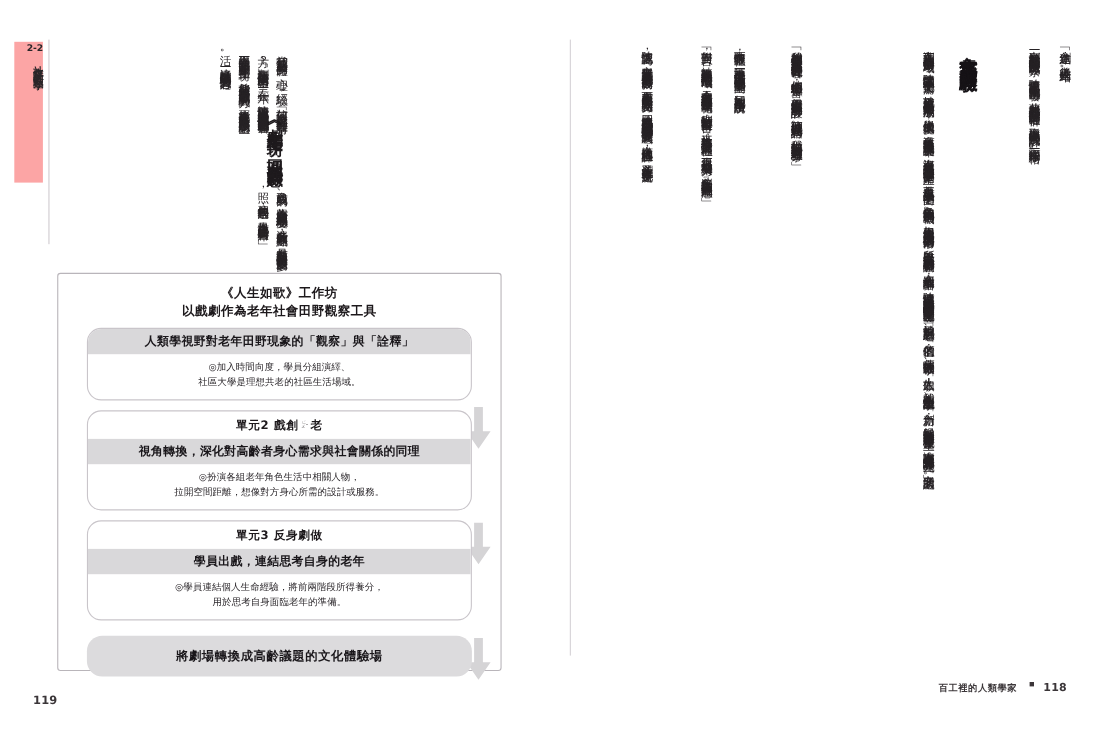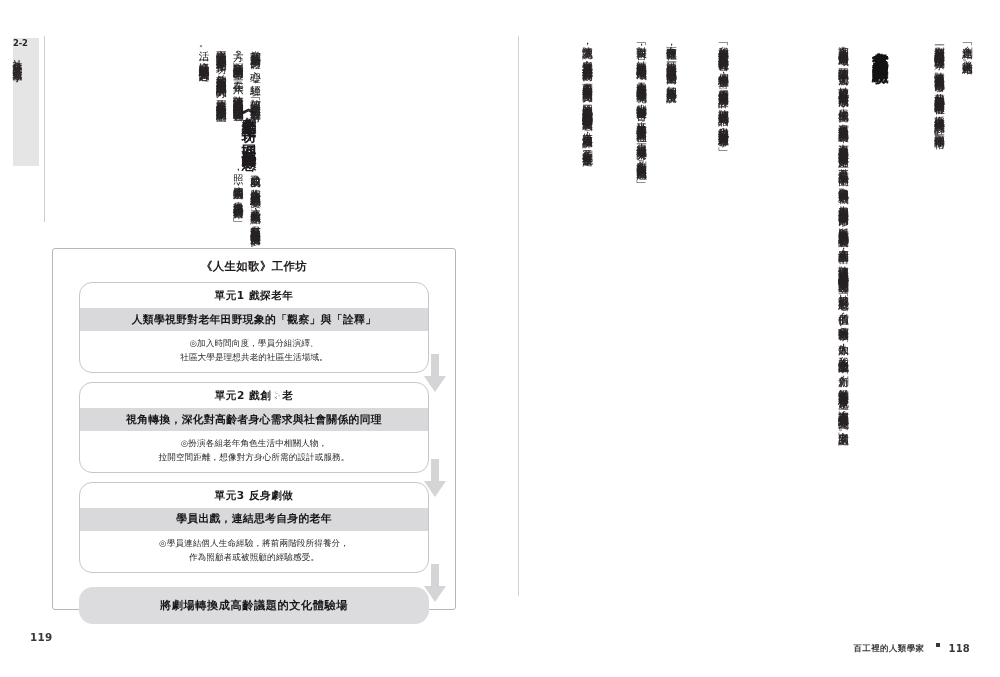--- a/index.html
+++ b/index.html
@@ -47,25 +47,25 @@
     text-align: justify;
   }
 
   
   .chapter-tab {
     position: absolute;
     left: 13px;
     top: 38px;
     width: 26px;
     height: 128px;
-    background: #e5e5e5;
+    background: #fca5a5;
     border-left: 0;
     display: flex;
     flex-direction: column;
-    align-items: flex-start;
+    align-items: flex-end;
   }
   .chapter-tab .tab-num {
     font-family: "DejaVu Sans", "Liberation Sans", sans-serif;
     font-size: 8.4px;
     font-weight: 700;
     color: #2a2629;
     letter-spacing: -0.02em;
     margin-bottom: 3px;
   }
   .chapter-tab .tab-label {
@@ -216,21 +216,21 @@
     left: 30px;
     bottom: 34px;
     font-size: 10.4px;
     font-weight: 700;
     color: #3b3639;
     letter-spacing: 0.02em;
   }
   .folio-right {
     position: absolute;
     right: 30px;
-    bottom: 23px;
+    bottom: 46px;
     display: flex;
     gap: 9px;
     font-size: 10.4px;
     font-weight: 700;
     color: #3b3639;
   }
   .folio-right .booktitle {
     font-size: 8.4px;
     font-weight: 700;
     letter-spacing: 0.06em;
@@ -290,26 +290,26 @@
           <div class="vtext" style="height:186px; width:152px;">自己或親友的、作為照顧者或被照顧的經驗感受，這些多元的敘事觀點，是在幫助自己面對生命轉折時很重要的參照，這個共學的過程，也是在建立自己的安老資料庫。」</div>
           <div class="heading-vert vtext" style="height:186px; width:44px; margin:0 6px;">《劇作老年》工作坊：同理共感高齡樣態</div>
           <div class="vtext" style="height:186px; width:210px;">當我們缺乏長輩的身體、心理、經驗，該如何「以身為度」真正去理解對方？「劇場」是陳懷萱給出的回答。在二〇一六年，陳懷萱與擁有人類學經驗和戲劇教育專業的自由戲劇工作者暨獨立學者陳韻文一起開發了《劇作老年》工作坊，希望能帶領參加的學員透過戲劇訓練的方式，更能去想像自己年逾花甲的模樣以及想要的生活。這樣一種以戲劇體驗老年的方式看起</div>
         </div>
       </div>
     </div>
 
     <div class="diagram">
       <div class="dg-title">
         <span>《人生如歌》工作坊</span>
+        <span class="l2">以戲劇作為老年社會田野觀察工具</span>
       </div>
 
       <div class="dg-stack">
 
         <div class="unit">
-          <div class="unit-title">單元1 戲探老年</div>
           <div class="unit-band">人類學視野對老年田野現象的「觀察」與「詮釋」</div>
           <div class="unit-desc">
             <span class="l">◎加入時間向度，學員分組演繹、</span>
             <span class="l">社區大學是理想共老的社區生活場域。</span>
           </div>
         </div>
 
         <div class="arrow" style="top:72px;">
           <svg viewBox="0 0 24 40">
             <polygon points="8,0 16,0 16,22 23,22 12,38 1,22 8,22" fill="#d5d4d6"></polygon>
@@ -336,21 +336,21 @@
           <svg viewBox="0 0 24 40">
             <polygon points="8,0 16,0 16,22 23,22 12,38 1,22 8,22" fill="#d5d4d6"></polygon>
           </svg>
         </div>
 
         <div class="unit">
           <div class="unit-title">單元3 反身劇做</div>
           <div class="unit-band">學員出戲，連結思考自身的老年</div>
           <div class="unit-desc">
             <span class="l">◎學員連結個人生命經驗，將前兩階段所得養分，</span>
-            <span class="l">作為照顧者或被照顧的經驗感受。</span>
+            <span class="l">用於思考自身面臨老年的準備。</span>
           </div>
         </div>
 
         <div class="arrow" style="top:282px;">
           <svg viewBox="0 0 24 40">
             <polygon points="8,0 16,0 16,22 23,22 12,38 1,22 8,22" fill="#d5d4d6"></polygon>
           </svg>
         </div>
       </div>
 

